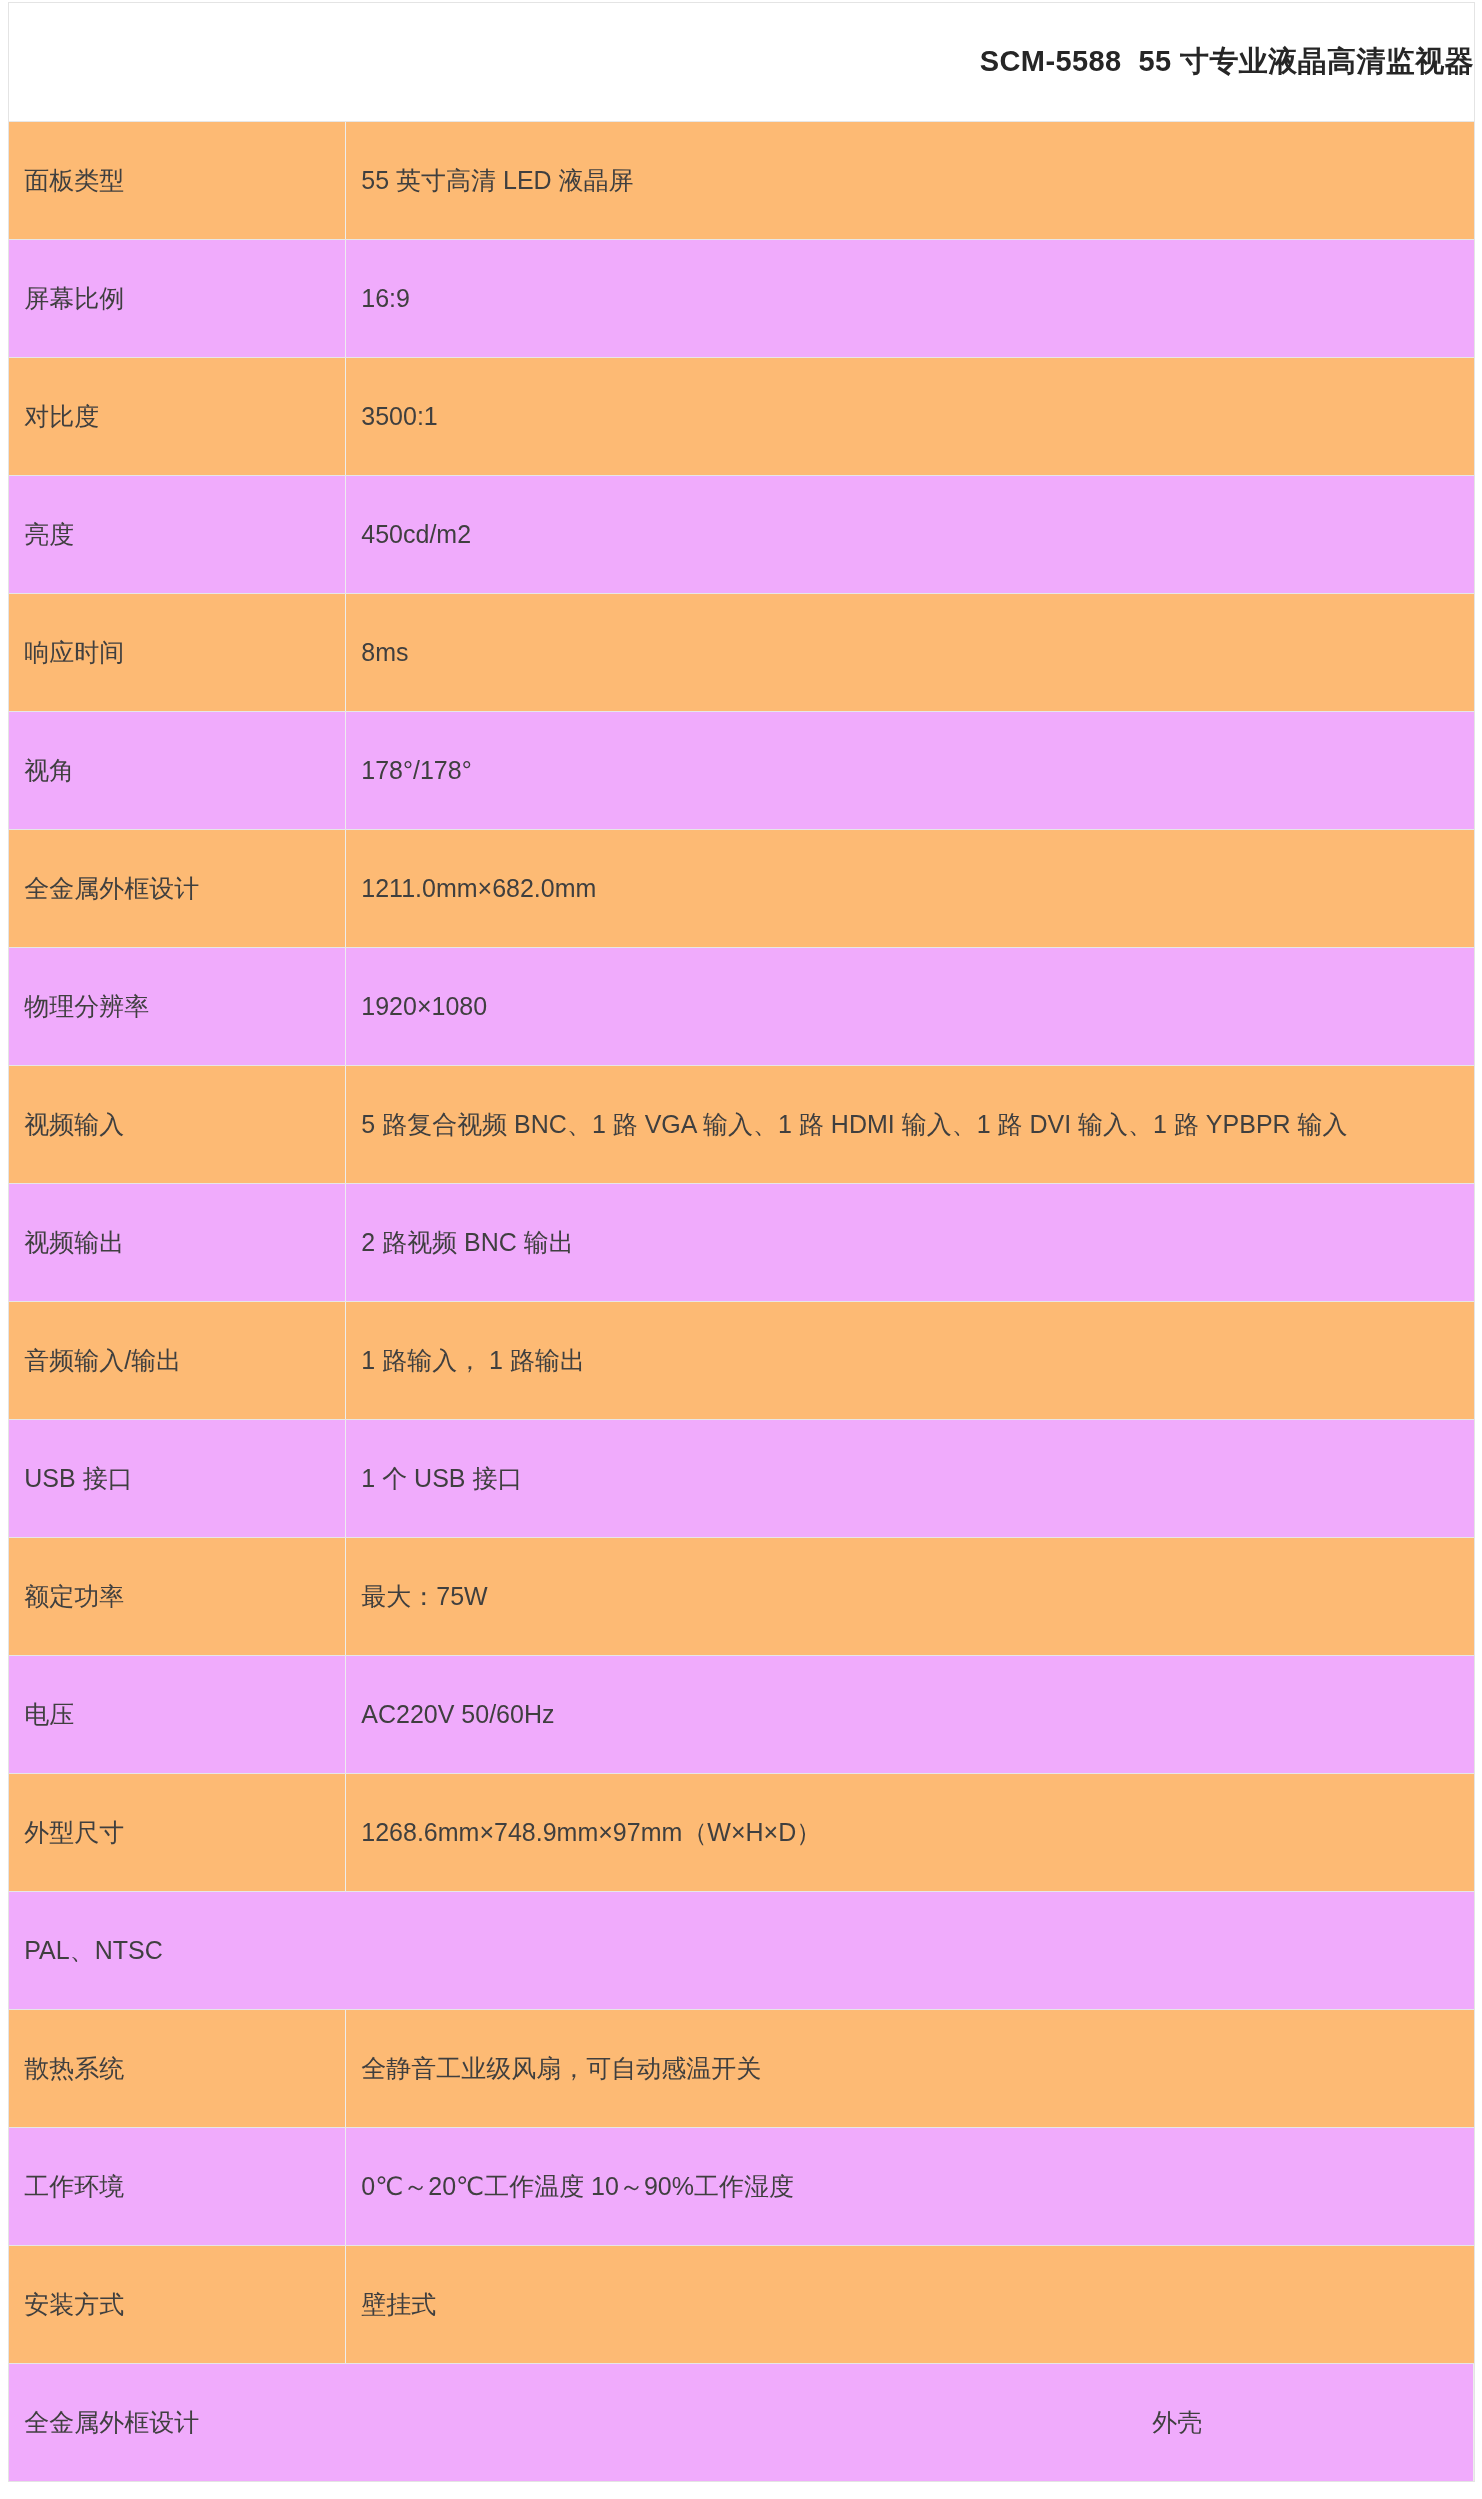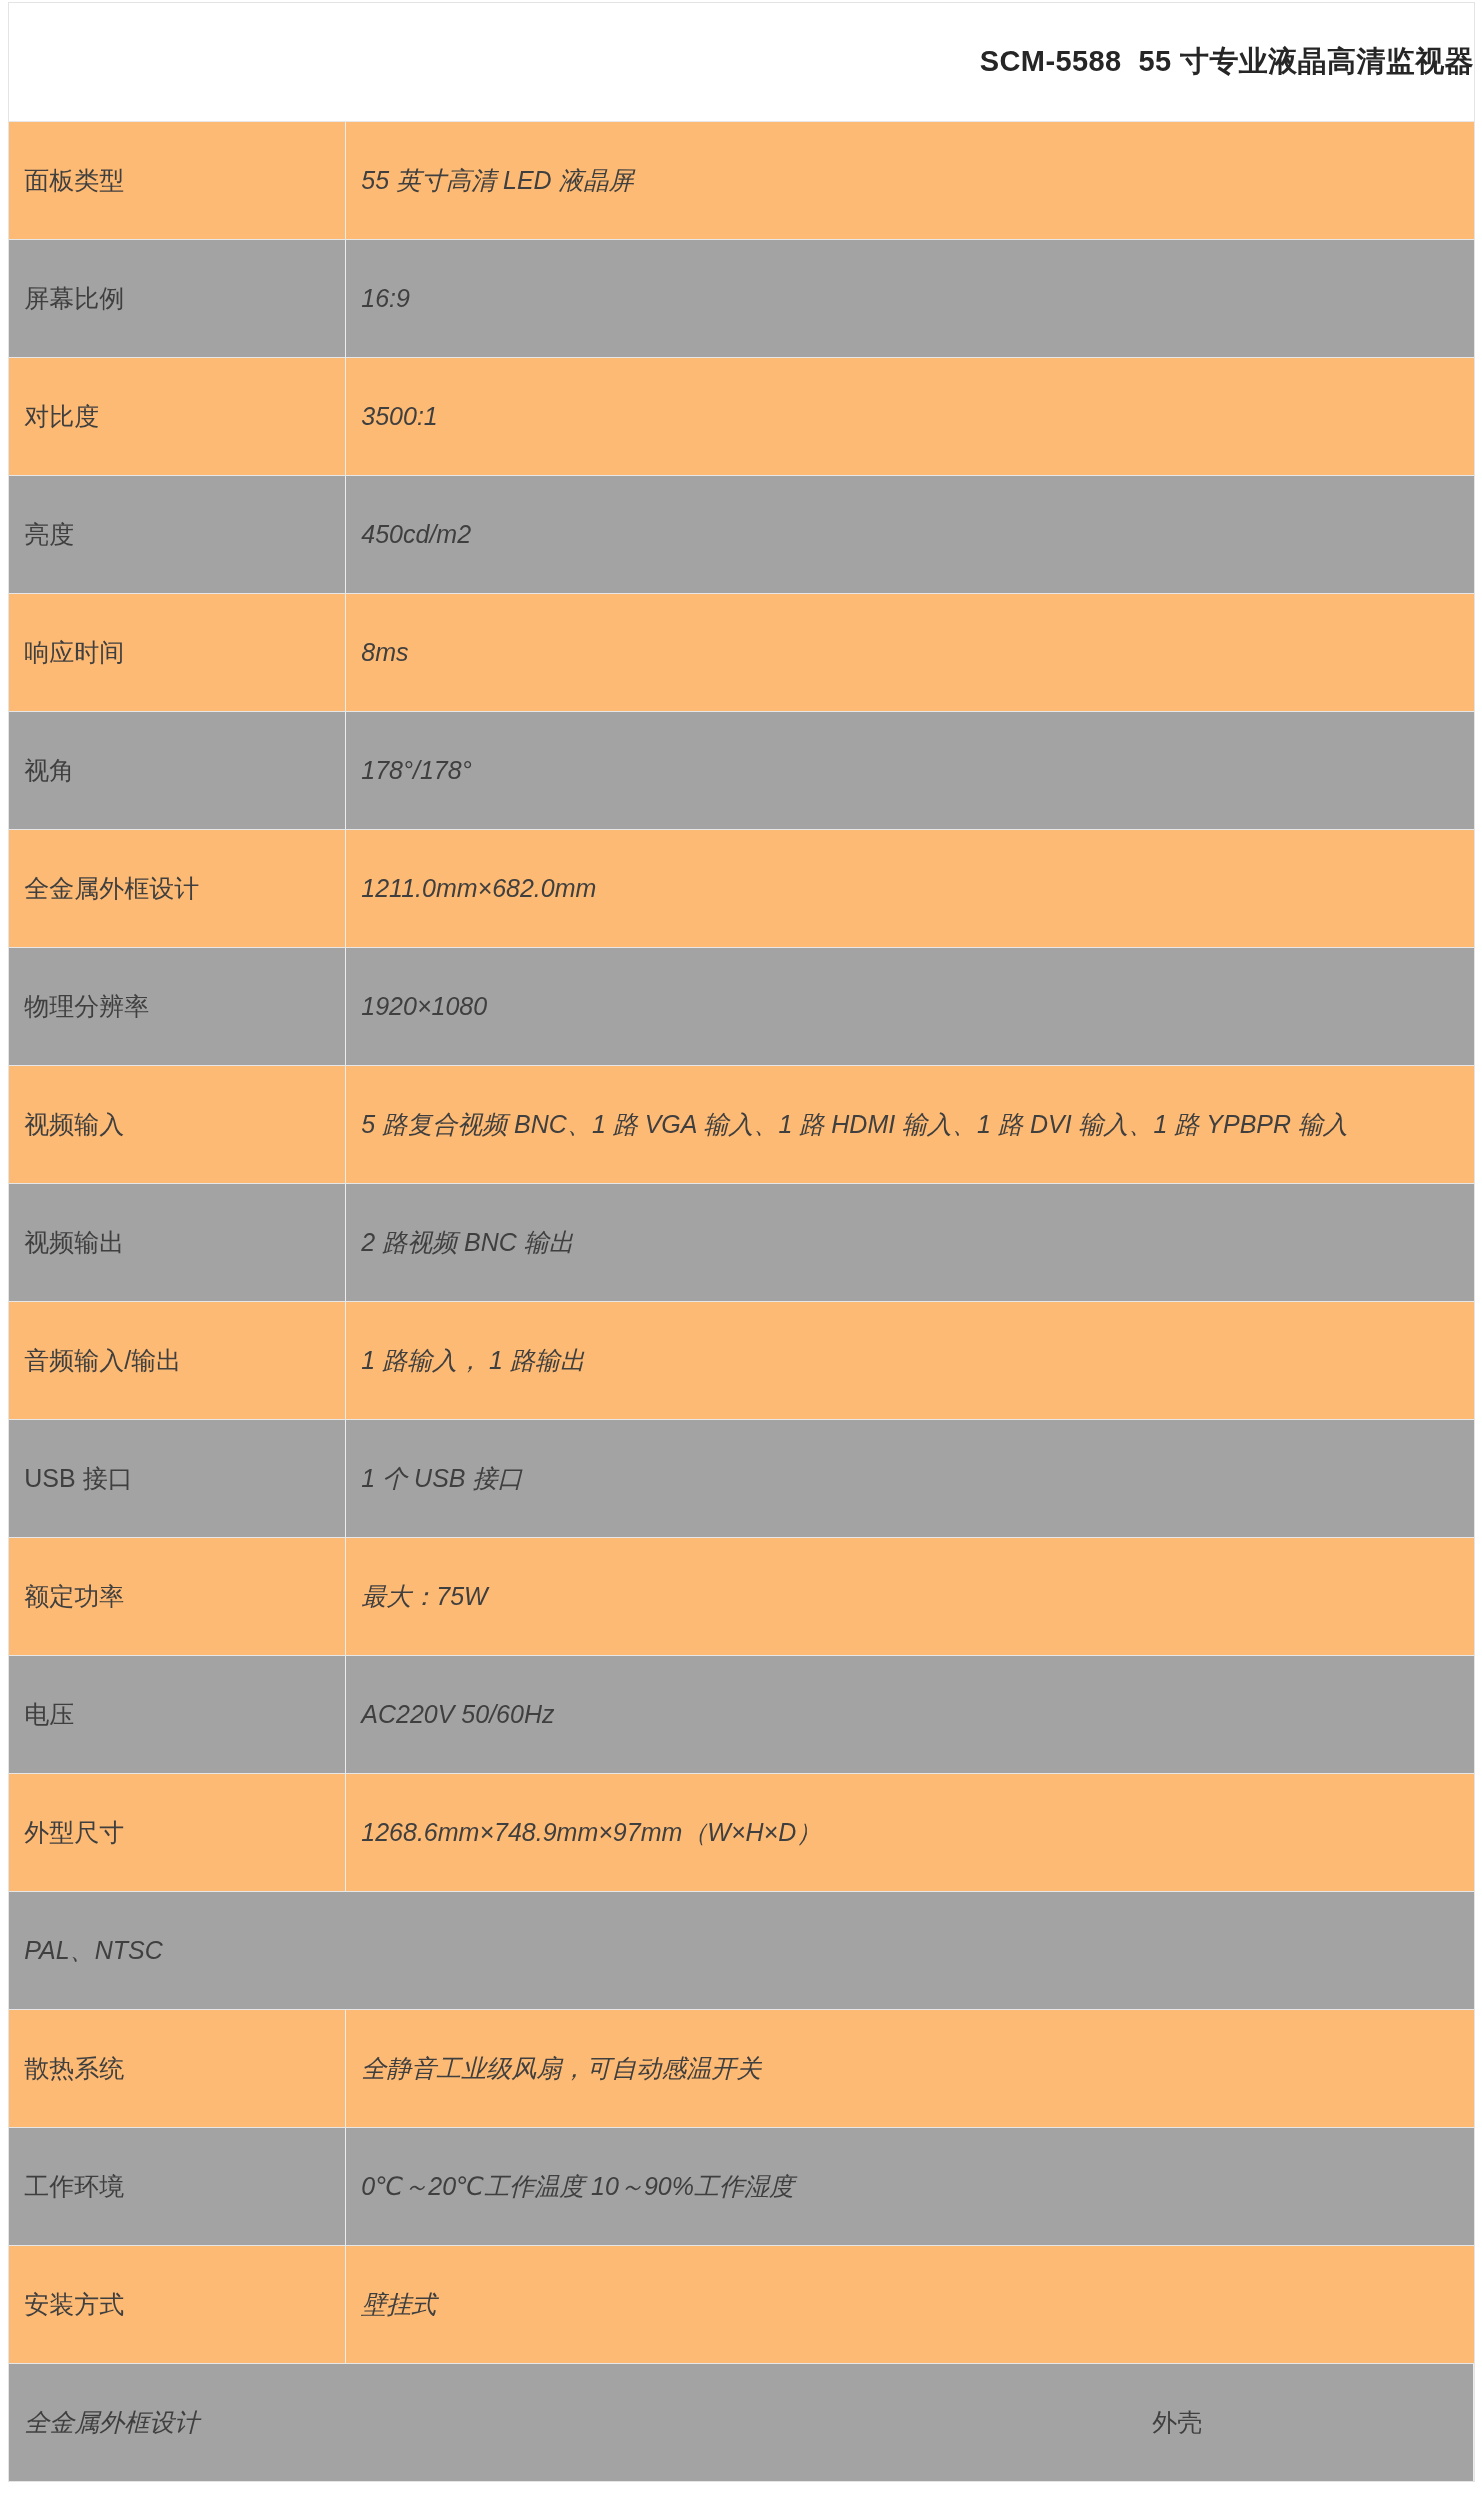--- a/index.html
+++ b/index.html
@@ -37,21 +37,21 @@
     font-weight: bold;
     color: #262626;
     letter-spacing: 0.4px;
     white-space: pre;
   }
   .tr {
     display: flex;
     height: 118px;
     box-sizing: border-box;
     border-top: 1.8px solid #e7e7e7;
-    background: #a3a3a3;
+    background: #f0abfc;
   }
   .tr.alt {
     background: #fdba74;
   }
   .td {
     display: flex;
     align-items: center;
     box-sizing: border-box;
     font-size: 25px;
     color: #3f3f3f;
@@ -60,21 +60,20 @@
   .td.label-cell {
     width: 337px;
     flex: none;
     padding-left: 15.3px;
     border-right: 1.8px solid #ededed;
   }
   .td.value-cell {
     flex: 1;
     padding-left: 15.3px;
     padding-right: 18px;
-    font-style: italic;
   }
 </style>
 </head>
 <body>
 
 <div class="spec-table">
   <div class="title-row">
     <span class="title-text">SCM-5588  55 寸专业液晶高清监视器</span>
   </div>
   <div id="rows-container">

